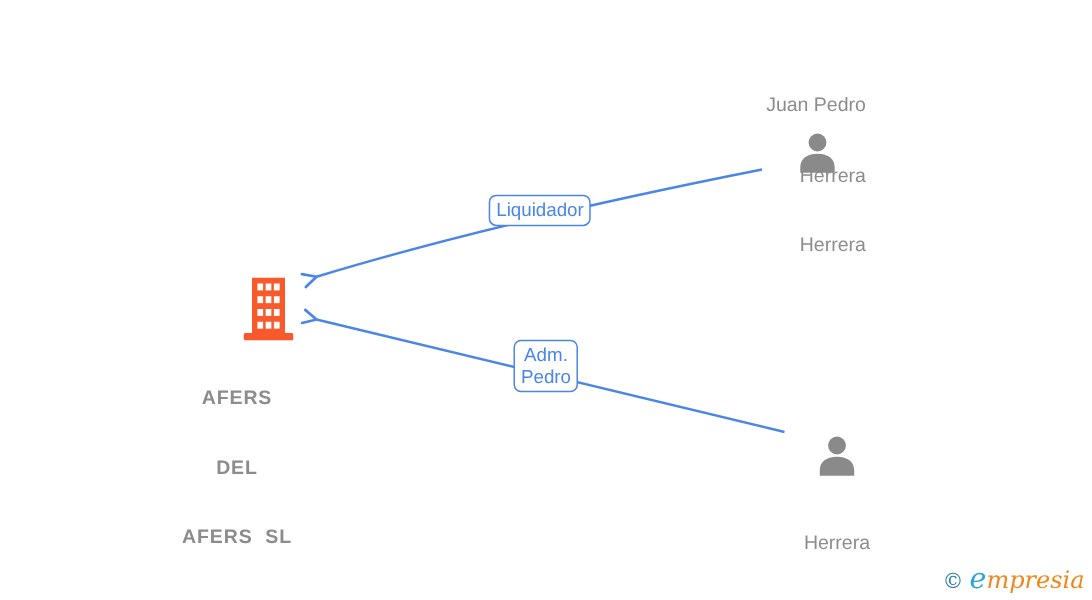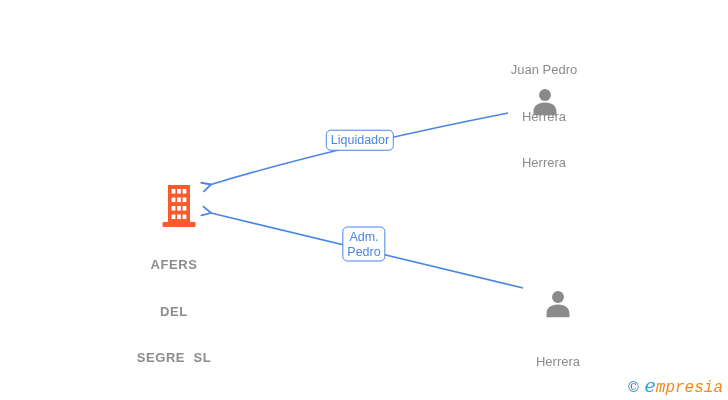--- a/index.html
+++ b/index.html
@@ -52,21 +52,21 @@
     bottom: 3px;
     z-index: 4;
     font-family: "DejaVu Serif", serif;
     font-style: italic;
     font-size: 16px;
     text-decoration: none;
     cursor: pointer;
   }
   .watermark .copy   { color: #2d7fa8; font-size: 14px; font-style: normal; margin-right: 4px; }
   .watermark .brand-e { color: #2ba4da; font-size: 19px; }
-  .watermark .brand-rest { color: #f0871c; font-size: 16px; font-family: Liberation Mono, monospace; }
+  .watermark .brand-rest { color: #f0871c; font-size: 16px; }
 </style>
 </head>
 <body>
 
 <div class="canvas">
 
   <svg class="edges" viewBox="0 0 728 400">
     <defs>
       <marker id="arrowhead" markerUnits="userSpaceOnUse" markerWidth="13" markerHeight="13" viewBox="0 0 13 13" refX="2.2" refY="6.5" orient="auto">
         <path d="M11 2 L2.2 6.5 L11 11" fill="none" stroke="#4a86e8" stroke-width="1.8" stroke-linecap="round" stroke-linejoin="round"></path>
@@ -90,29 +90,29 @@
           <rect x="21.6" y="12.5" width="3.8" height="4.6"></rect>
           <rect x="10.6" y="21" width="3.8" height="4.6"></rect>
           <rect x="16.1" y="21" width="3.8" height="4.6"></rect>
           <rect x="21.6" y="21" width="3.8" height="4.6"></rect>
           <rect x="10.6" y="29.5" width="3.8" height="4.6"></rect>
           <rect x="16.1" y="29.5" width="3.8" height="4.6"></rect>
           <rect x="21.6" y="29.5" width="3.8" height="4.6"></rect>
         </g>
       </svg>
     </div>
-    <div class="node-label company-name" style="left:174px; top:226px;">
+    <div class="node-label company-name" style="left:158px; top:226px;">
       <div>AFERS</div>
       <div>DEL</div>
-      <div>SEGRE  SL</div>
+      <div>AFERS  SL</div>
     </div>
   </div>
 
   <div>
-    <div class="node-label" style="left:544px; top:31px;">
+    <div class="node-label" style="left:544px; top:31px;text-align:right;">
       <div>Juan Pedro</div>
       <div>Herrera</div>
       <div>Herrera</div>
     </div>
     <div class="icon" style="left:528px; top:87px;">
       <svg width="34" height="34" viewBox="0 0 32 32">
         <g fill="#8a8a8a">
           <circle cx="16" cy="7.5" r="5.6"></circle>
           <path d="M16 14.6 c-7 0 -10.8 3.4 -10.8 8.6 L5.2 26.5 L26.8 26.5 L26.8 23.2 c0 -5.2 -3.8 -8.6 -10.8 -8.6 Z"></path>
         </g>

